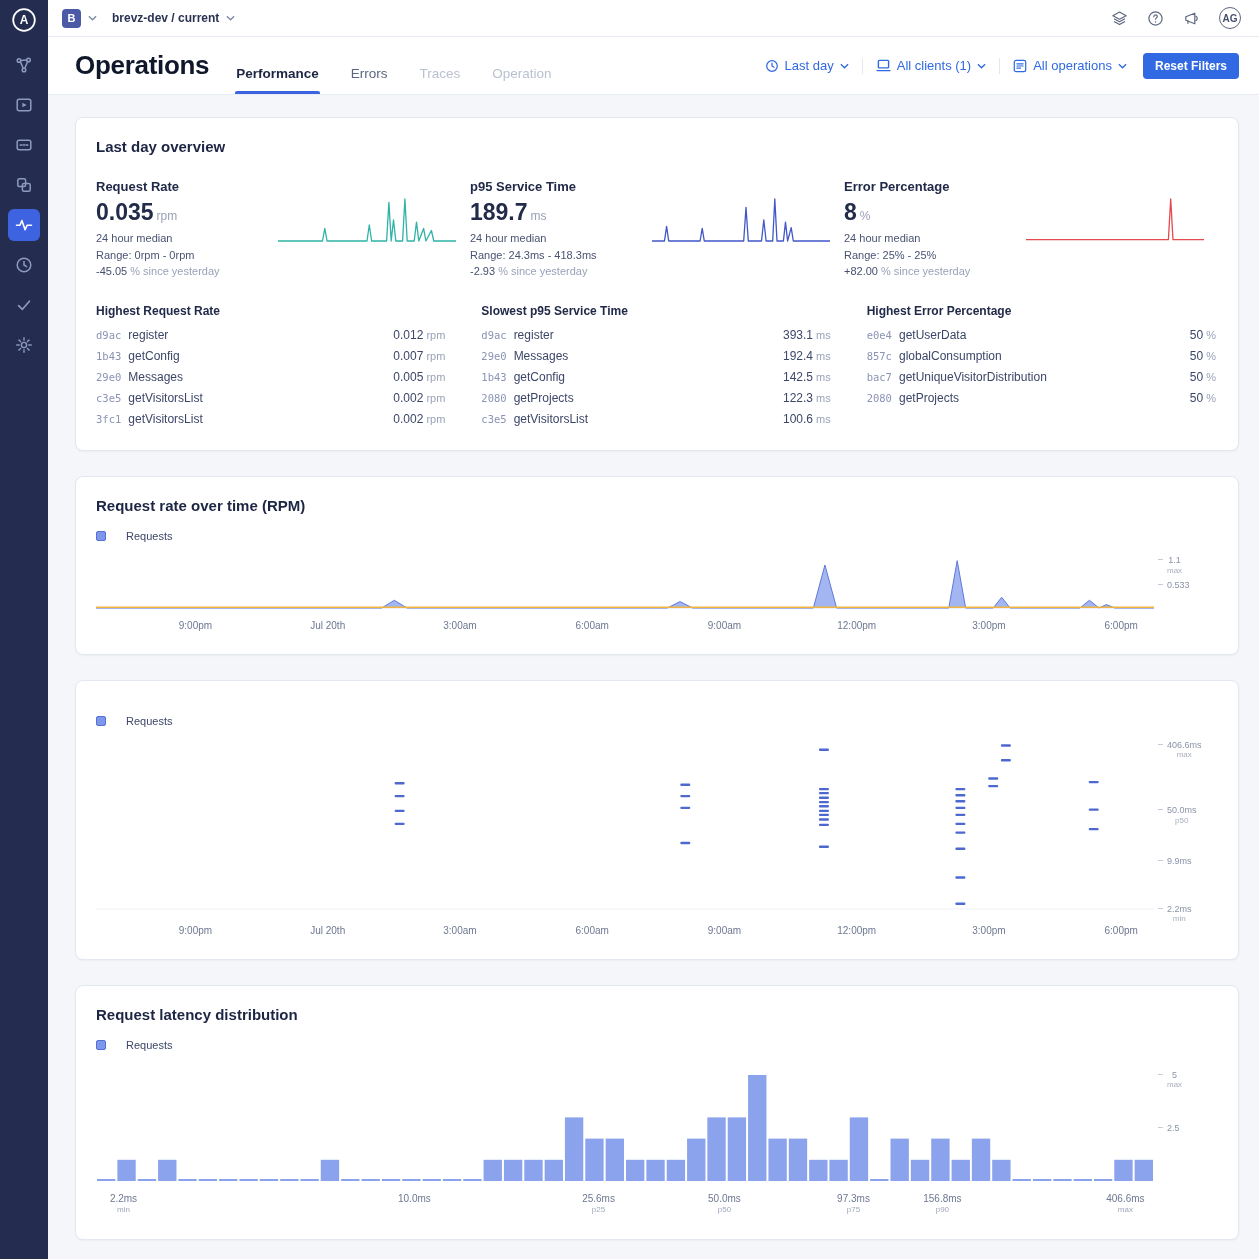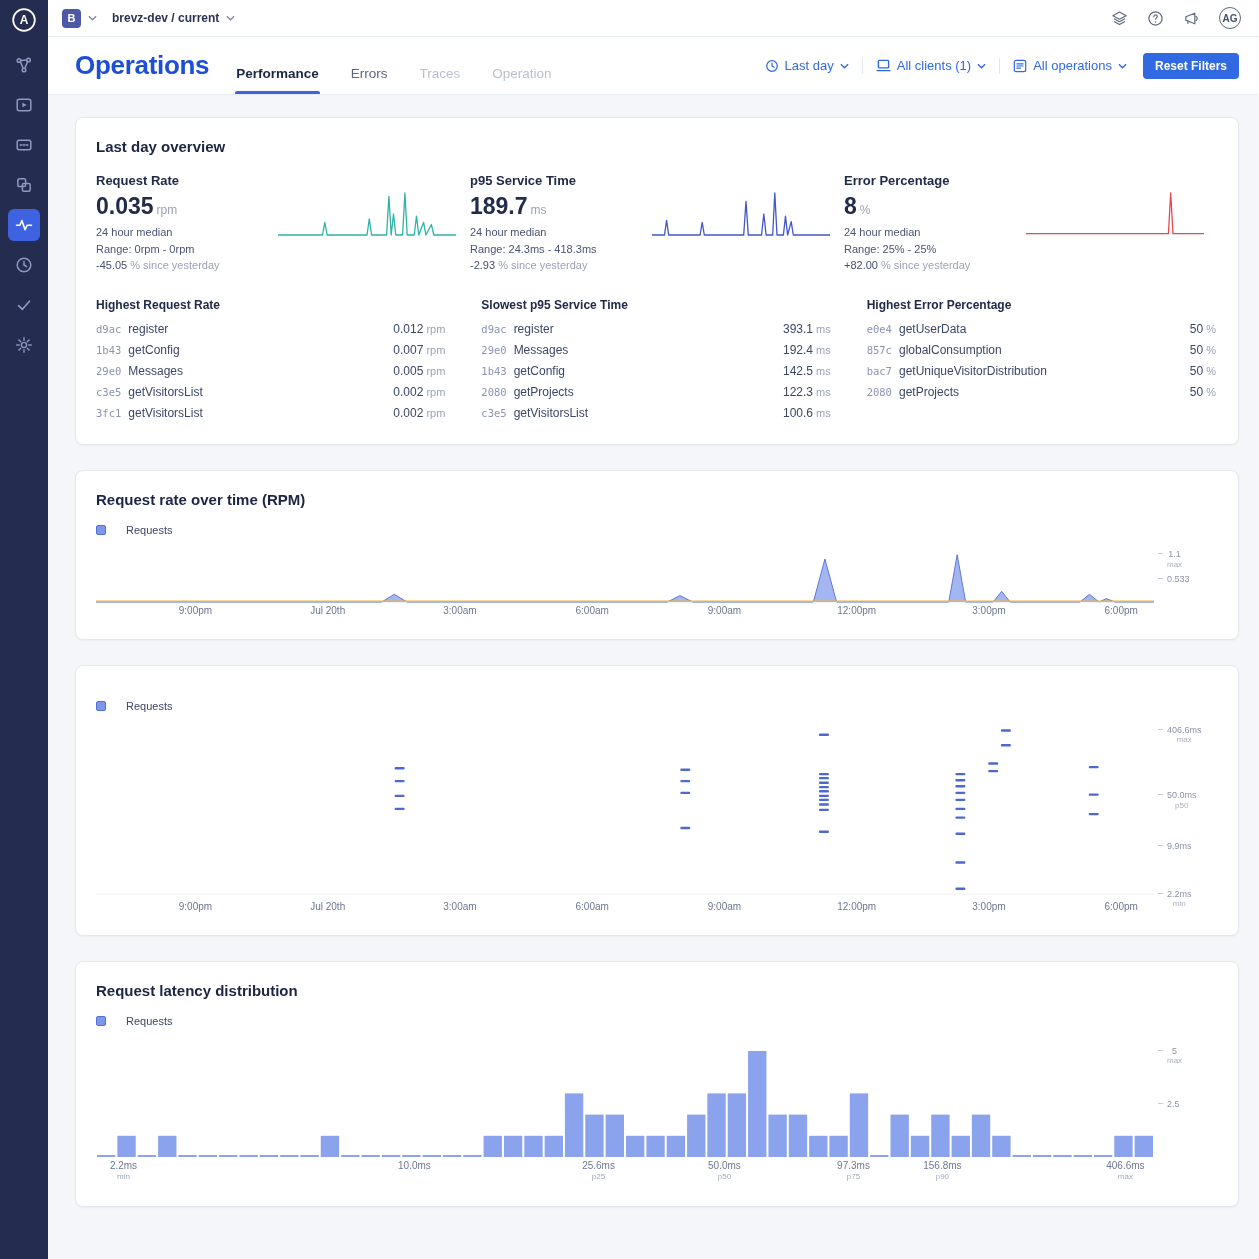--- a/index.html
+++ b/index.html
@@ -29,41 +29,41 @@
   .breadcrumb { font-size:12px; font-weight:700; color:#2b3354; margin-left:8px; cursor:pointer; }
   .chev svg { stroke:#7c86a2; }
   .topbar-right { margin-left:auto; display:flex; align-items:center; gap:19px; color:#5d6880; }
   .tb-icon { cursor:pointer; color:#5d6880; }
   .tb-icon svg { stroke:currentColor; }
   .avatar { width:22px; height:22px; border-radius:50%; border:1.5px solid #5d6880;
     font-size:10px; font-weight:700; color:#46506a; display:flex; align-items:center; justify-content:center; cursor:pointer; }
 
   
   .pagehead { background:#fff; border-bottom:1px solid #e7ebf2; height:58px; display:flex; padding:0 20px 0 27px; }
-  .page-title { font-size:26px; font-weight:700; color:#1d4ed8; align-self:center; letter-spacing:-0.3px; }
+  .page-title { font-size:26px; font-weight:700; color:#0f172a; align-self:center; letter-spacing:-0.3px; }
   .tabs { display:flex; align-items:flex-end; margin-left:26px; gap:30px; }
   .tab { font-size:13.5px; padding:0 1px 13px; position:relative; color:#5a6780; cursor:pointer; white-space:nowrap; }
   .tab.active { color:#1c2543; font-weight:700; }
   .tab.active::after { content:""; position:absolute; left:0; right:0; bottom:0; height:3px; border-radius:2px 2px 0 0; background:#3e63e0; }
   .tab.disabled { color:#b9c1d1; cursor:default; }
   .filters { margin-left:auto; align-self:center; display:flex; align-items:center; gap:13px; }
   .filter { display:flex; align-items:center; gap:6px; color:#3069e2; font-size:13px; cursor:pointer; white-space:nowrap; }
   .filter svg { stroke:#3069e2; }
   .vdiv { width:1px; height:16px; background:#e2e7f0; }
   .reset-btn { background:#3069e2; color:#fff; font-size:12px; font-weight:600; border:none;
     border-radius:4px; padding:6px 12px; margin-left:3px; cursor:pointer; font-family:inherit; }
 
   
   .content { padding:22px 20px 24px 27px; }
   .card { background:#fff; border:1px solid #e3e8ef; border-radius:8px; padding:18px 20px 20px;
     margin-bottom:25px; box-shadow:0 1px 2px rgba(20,30,60,0.04); }
   .card-title { font-size:15px; font-weight:700; color:#1c2543; margin:2px 0 0; }
 
   
-  .stats { display:flex; margin-top:18px; }
+  .stats { display:flex; margin-top:24px; }
   .stat { flex:1; display:flex; gap:14px; padding-right:14px; }
   .stat-left { min-width:168px; }
   .stat-label { font-size:13px; font-weight:700; color:#212a49; margin-bottom:5px; }
   .stat-value { font-size:23px; font-weight:600; color:#222b4a; }
   .stat-unit { font-size:12px; color:#9aa2b8; margin-left:3px; font-weight:400; }
   .stat-meta { font-size:11px; color:#4a5472; margin-top:4px; line-height:1.5; }
   .delta-num { color:#454f70; }
   .delta-muted { color:#9aa2b8; }
   .stat-spark { margin-top:16px; }
 
@@ -80,21 +80,21 @@
 
   
   .legend { display:flex; align-items:center; gap:20px; margin:16px 0 10px; font-size:11px; color:#3c4668; cursor:pointer; width:max-content; }
   .legend-swatch { width:10px; height:10px; border-radius:2px; background:#7d97ea; border:1px solid #5470d6; }
   .plot-row { display:flex;text-align:center; }
   .plot-area { flex:1; position:relative; }
   .y-gutter { width:64px; position:relative; }
   .ylab { position:absolute; left:4px; display:flex; font-size:9px; color:#8a93a8; line-height:1.2; white-space:nowrap; }
   .ytick { width:5px; height:1px; background:#c6cdda; margin:4px 4px 0 0; flex:none; }
   .ylab-sub { font-size:8px; color:#a7aebe; }
-  .x-labels { position:relative; height:14px; margin-top:1px; margin-right:64px; font-size:10px; color:#6d7790; }
+  .x-labels { position:relative; height:14px; margin-top:10px; margin-right:64px; font-size:10px; color:#6d7790; }
   .x-labels.two-line { height:26px; }
   .xlab { position:absolute; transform:translateX(-50%); text-align:center; top:0; white-space:nowrap; }
   .xlab-sub { font-size:8px; color:#a0a8bc; margin-top:1px; }
 </style>
 </head>
 <body>
 
 <aside class="sidebar">
   <div class="logo">
     <svg width="26" height="26" viewBox="0 0 24 24" fill="none">

